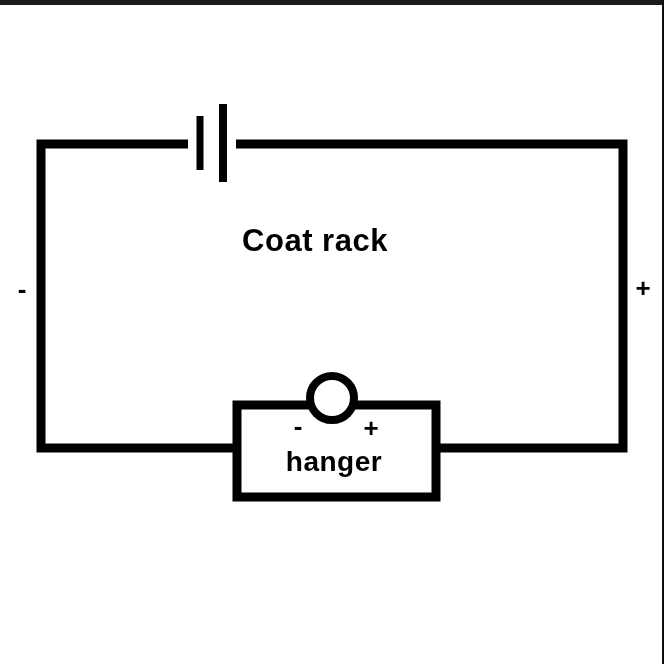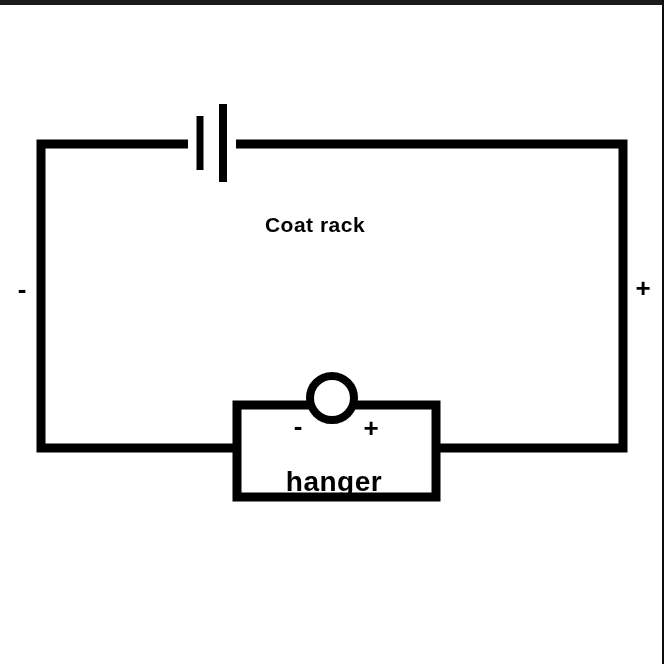--- a/index.html
+++ b/index.html
@@ -66,22 +66,22 @@
   .label {
     position: absolute;
     transform: translate(-50%, -50%);
     font-weight: bold;
     color: #000000;
     white-space: nowrap;
     line-height: 1;
   }
   .label-title {
     left: 315px;
-    top: 224px;
-    font-size: 21px;
+    top: 240px;
+    font-size: 31px;
     letter-spacing: 0.5px;
     text-align: center;
   }
   .label-left-polarity {
     left: 22px;
     top: 289px;
     font-size: 26px;
   }
   .label-right-polarity {
     left: 643px;
@@ -96,21 +96,20 @@
   .label-box-pos {
     left: 371px;
     top: 428px;
     font-size: 26px;
   }
   .label-component-name {
     left: 334px;
     top: 462px;
     font-size: 28px;
     letter-spacing: 0.5px;
-    margin-top: 20px;
   }
 </style>
 </head>
 <body>
 
 <div class="screen">
 
   <div class="top-edge-bar"></div>
   <div class="right-edge-line"></div>
 

